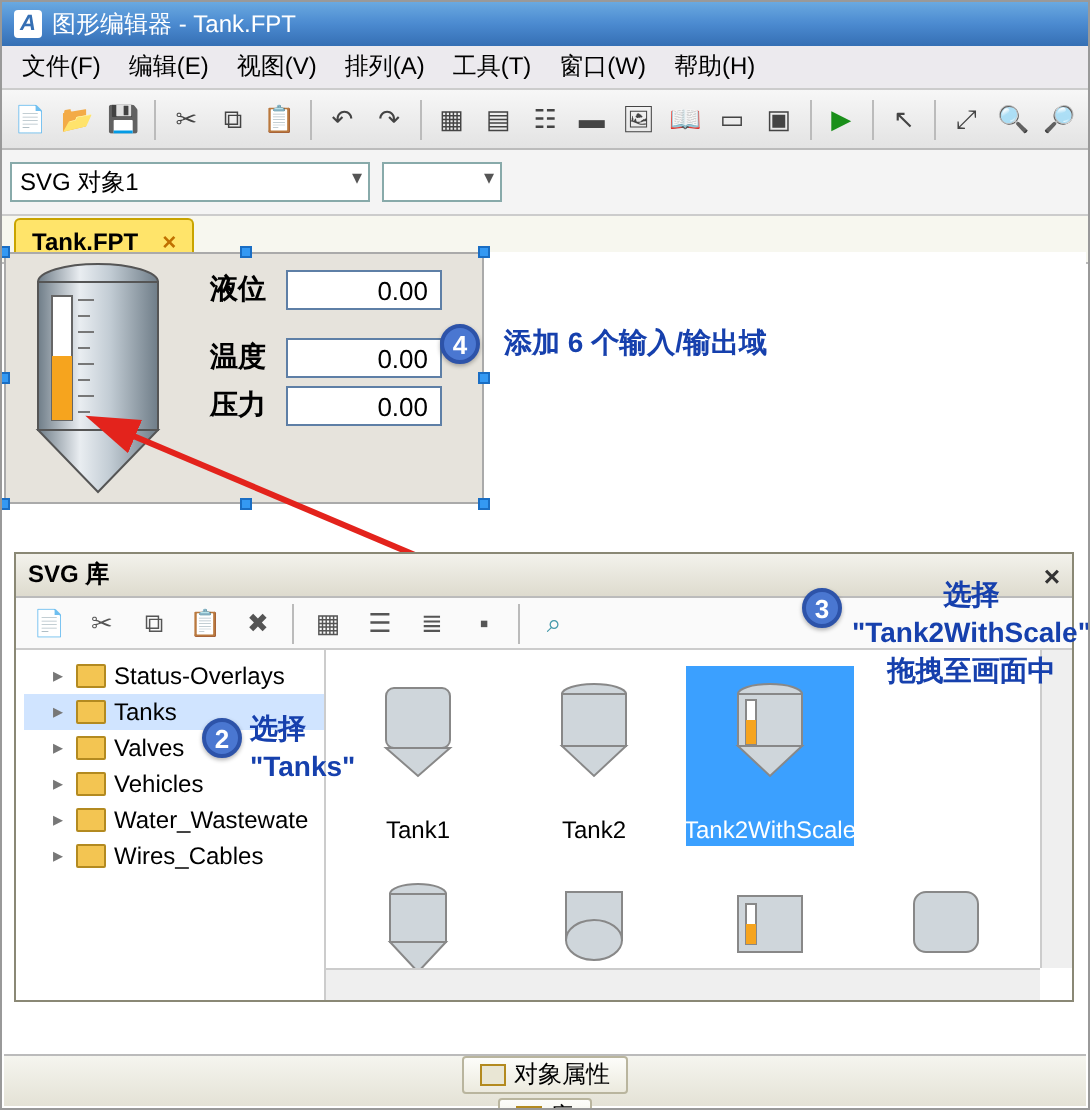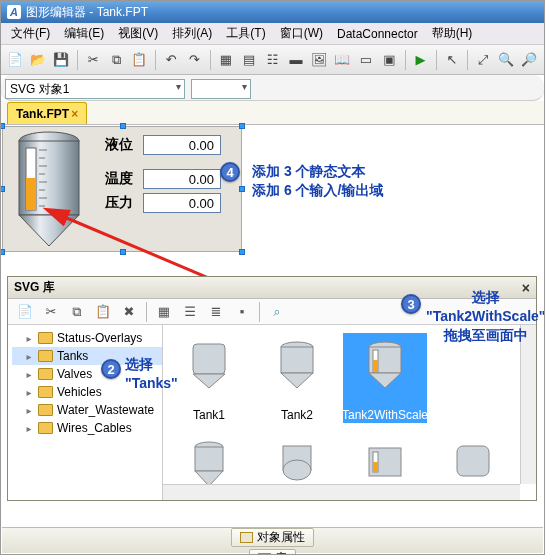--- a/index.html
+++ b/index.html
@@ -4,25 +4,25 @@
 <style>
   * { box-sizing: border-box; margin: 0; padding: 0; font-family: "Microsoft YaHei", SimSun, Arial, sans-serif; }
   body { width: 545px; height: 555px; background: #fff; font-size: 12px; overflow: hidden; border: 1px solid #999; position: relative; }
   .titlebar { height: 22px; background: linear-gradient(#6aa9e0,#4b8ad0,#356fb4); color: #fff; display: flex; align-items: center; padding: 0 6px; font-size: 12px; }
   .titlebar .ico { width: 14px; height: 14px; background: #fff; color: #356fb4; font-style: italic; font-weight: bold; font-size: 11px; text-align: center; border-radius: 2px; margin-right: 5px; line-height: 14px; }
   .menubar { height: 22px; background: #eceaeE; border-bottom: 1px solid #ccc; display: flex; align-items: center; padding: 0 4px; gap: 2px; white-space: nowrap; }
   .menuitem { padding: 2px 6px; cursor: default; }
   .toolbar { height: 30px; background: linear-gradient(#f7f7f7,#e3e3e3); border-bottom: 1px solid #bbb; display: flex; align-items: center; gap: 3px; padding: 0 4px; }
   .tbtn { width: 22px; height: 22px; border: 1px solid transparent; display: flex; align-items: center; justify-content: center; border-radius: 3px; font-size: 13px; color: #444; }
   .tsep { width: 1px; height: 20px; background: #bbb; margin: 0 2px; }
-  .combobar { height: 26px; background: #f4f4f4; border-bottom: 1px solid #ccc; display: flex; align-items: flex-start; padding: 4px 4px; gap: 6px; border-radius: 11px; }
+  .combobar { height: 26px; background: #f4f4f4; border-bottom: 1px solid #ccc; display: flex; align-items: center; padding: 16px 4px; gap: 6px; }
   .combo { height: 20px; border: 1px solid #8aa; background: #fff; padding: 0 18px 0 4px; font-size: 12px; display: flex; align-items: center; position: relative; }
   .combo::after { content: "▾"; position: absolute; right: 3px; top: 1px; color: #555; font-size: 10px; }
   .doctabrow { height: 24px; background: #f7f7ef; border-bottom: 1px solid #bbb; display: flex; align-items: flex-end; padding-left: 6px; }
-  .doctab { height: 22px; background: #ffe46a; border: 1px solid #c9a400; border-bottom: none; border-radius: 3px 3px 0 0; padding: 2px 8px; font-size: 12px; display: flex; align-items: center; gap: 2px; font-weight: bold; }
+  .doctab { height: 22px; background: #ffe46a; border: 1px solid #c9a400; border-bottom: none; border-radius: 3px 3px 0 0; padding: 2px 8px; font-size: 12px; display: flex; align-items: center; gap: 12px; font-weight: bold; }
   .doctab .x { color: #c07000; font-weight: bold; font-size: 12px; }
   .canvas { position: absolute; left: 1px; top: 125px; right: 1px; bottom: 28px; background: #fff; }
   .canvasInner { position: absolute; left: 0; top: 0; width: 240px; height: 126px; background: #e6e3dc; border: 1px solid #aaa; }
   .tankGfx { position: absolute; left: 10px; top: 3px; }
   .fieldrow { position: absolute; left: 94px; display: flex; align-items: center; gap: 10px; }
   .lbl { width: 36px; text-align: right; font-size: 14px; font-weight: 600; }
   .iofield { width: 78px; height: 20px; border: 1px solid #5e7fa6; background: #fff; text-align: right; padding: 1px 6px; font-size: 13px; }
   .handle { width: 6px; height: 6px; background: #3499f3; border: 1px solid #1a6ec4; position: absolute; }
   .markerCircle { position: absolute; width: 20px; height: 20px; border-radius: 50%; background: #4a77d1; border: 2px solid #2d53a9; color: #fff; font-weight: bold; font-size: 13px; display: flex; align-items: center; justify-content: center; box-shadow: 0 1px 2px rgba(0,0,0,.3); }
   .markerTxt { position: absolute; color: #1640ad; font-size: 14px; font-weight: bold; line-height: 1.35; white-space: nowrap; }
@@ -60,21 +60,20 @@
   <span>图形编辑器 - Tank.FPT</span>
 </div>
 
 <div class="menubar">
   <span class="menuitem">文件(F)</span>
   <span class="menuitem">编辑(E)</span>
   <span class="menuitem">视图(V)</span>
   <span class="menuitem">排列(A)</span>
   <span class="menuitem">工具(T)</span>
   <span class="menuitem">窗口(W)</span>
-  <span class="menuitem">DataConnector</span>
   <span class="menuitem">帮助(H)</span>
 </div>
 
 <div class="toolbar">
   <div class="tbtn">📄</div>
   <div class="tbtn">📂</div>
   <div class="tbtn">💾</div>
   <div class="tsep"></div>
   <div class="tbtn">✂</div>
   <div class="tbtn">⧉</div>
@@ -164,21 +163,20 @@
     <div class="handle" style="right:-4px;top:-4px"></div>
     <div class="handle" style="left:-4px;top:59px"></div>
     <div class="handle" style="right:-4px;top:59px"></div>
     <div class="handle" style="left:-4px;bottom:-4px"></div>
     <div class="handle" style="left:117px;bottom:-4px"></div>
     <div class="handle" style="right:-4px;bottom:-4px"></div>
   </div>
 
   <div class="markerCircle" style="left:218px; top:36px;">4</div>
   <div class="markerTxt" style="left:250px; top:36px;">
-    <div>添加 3 个静态文本</div>
     <div>添加 6 个输入/输出域</div>
   </div>
 
   <svg class="redarrow-svg" style="left:0;top:0" width="545" height="400">
     <defs>
         <marker id="ah" markerWidth="10" markerHeight="10" refX="2" refY="3" orient="auto">
       <path d="M0,0 L0,6 L9,3 z" fill="#e3231c"></path>
         </marker>
       </defs>
     <line x1="410" y1="238" x2="60" y2="90" stroke="#e3231c" stroke-width="3" marker-end="url(#ah)"></line>

